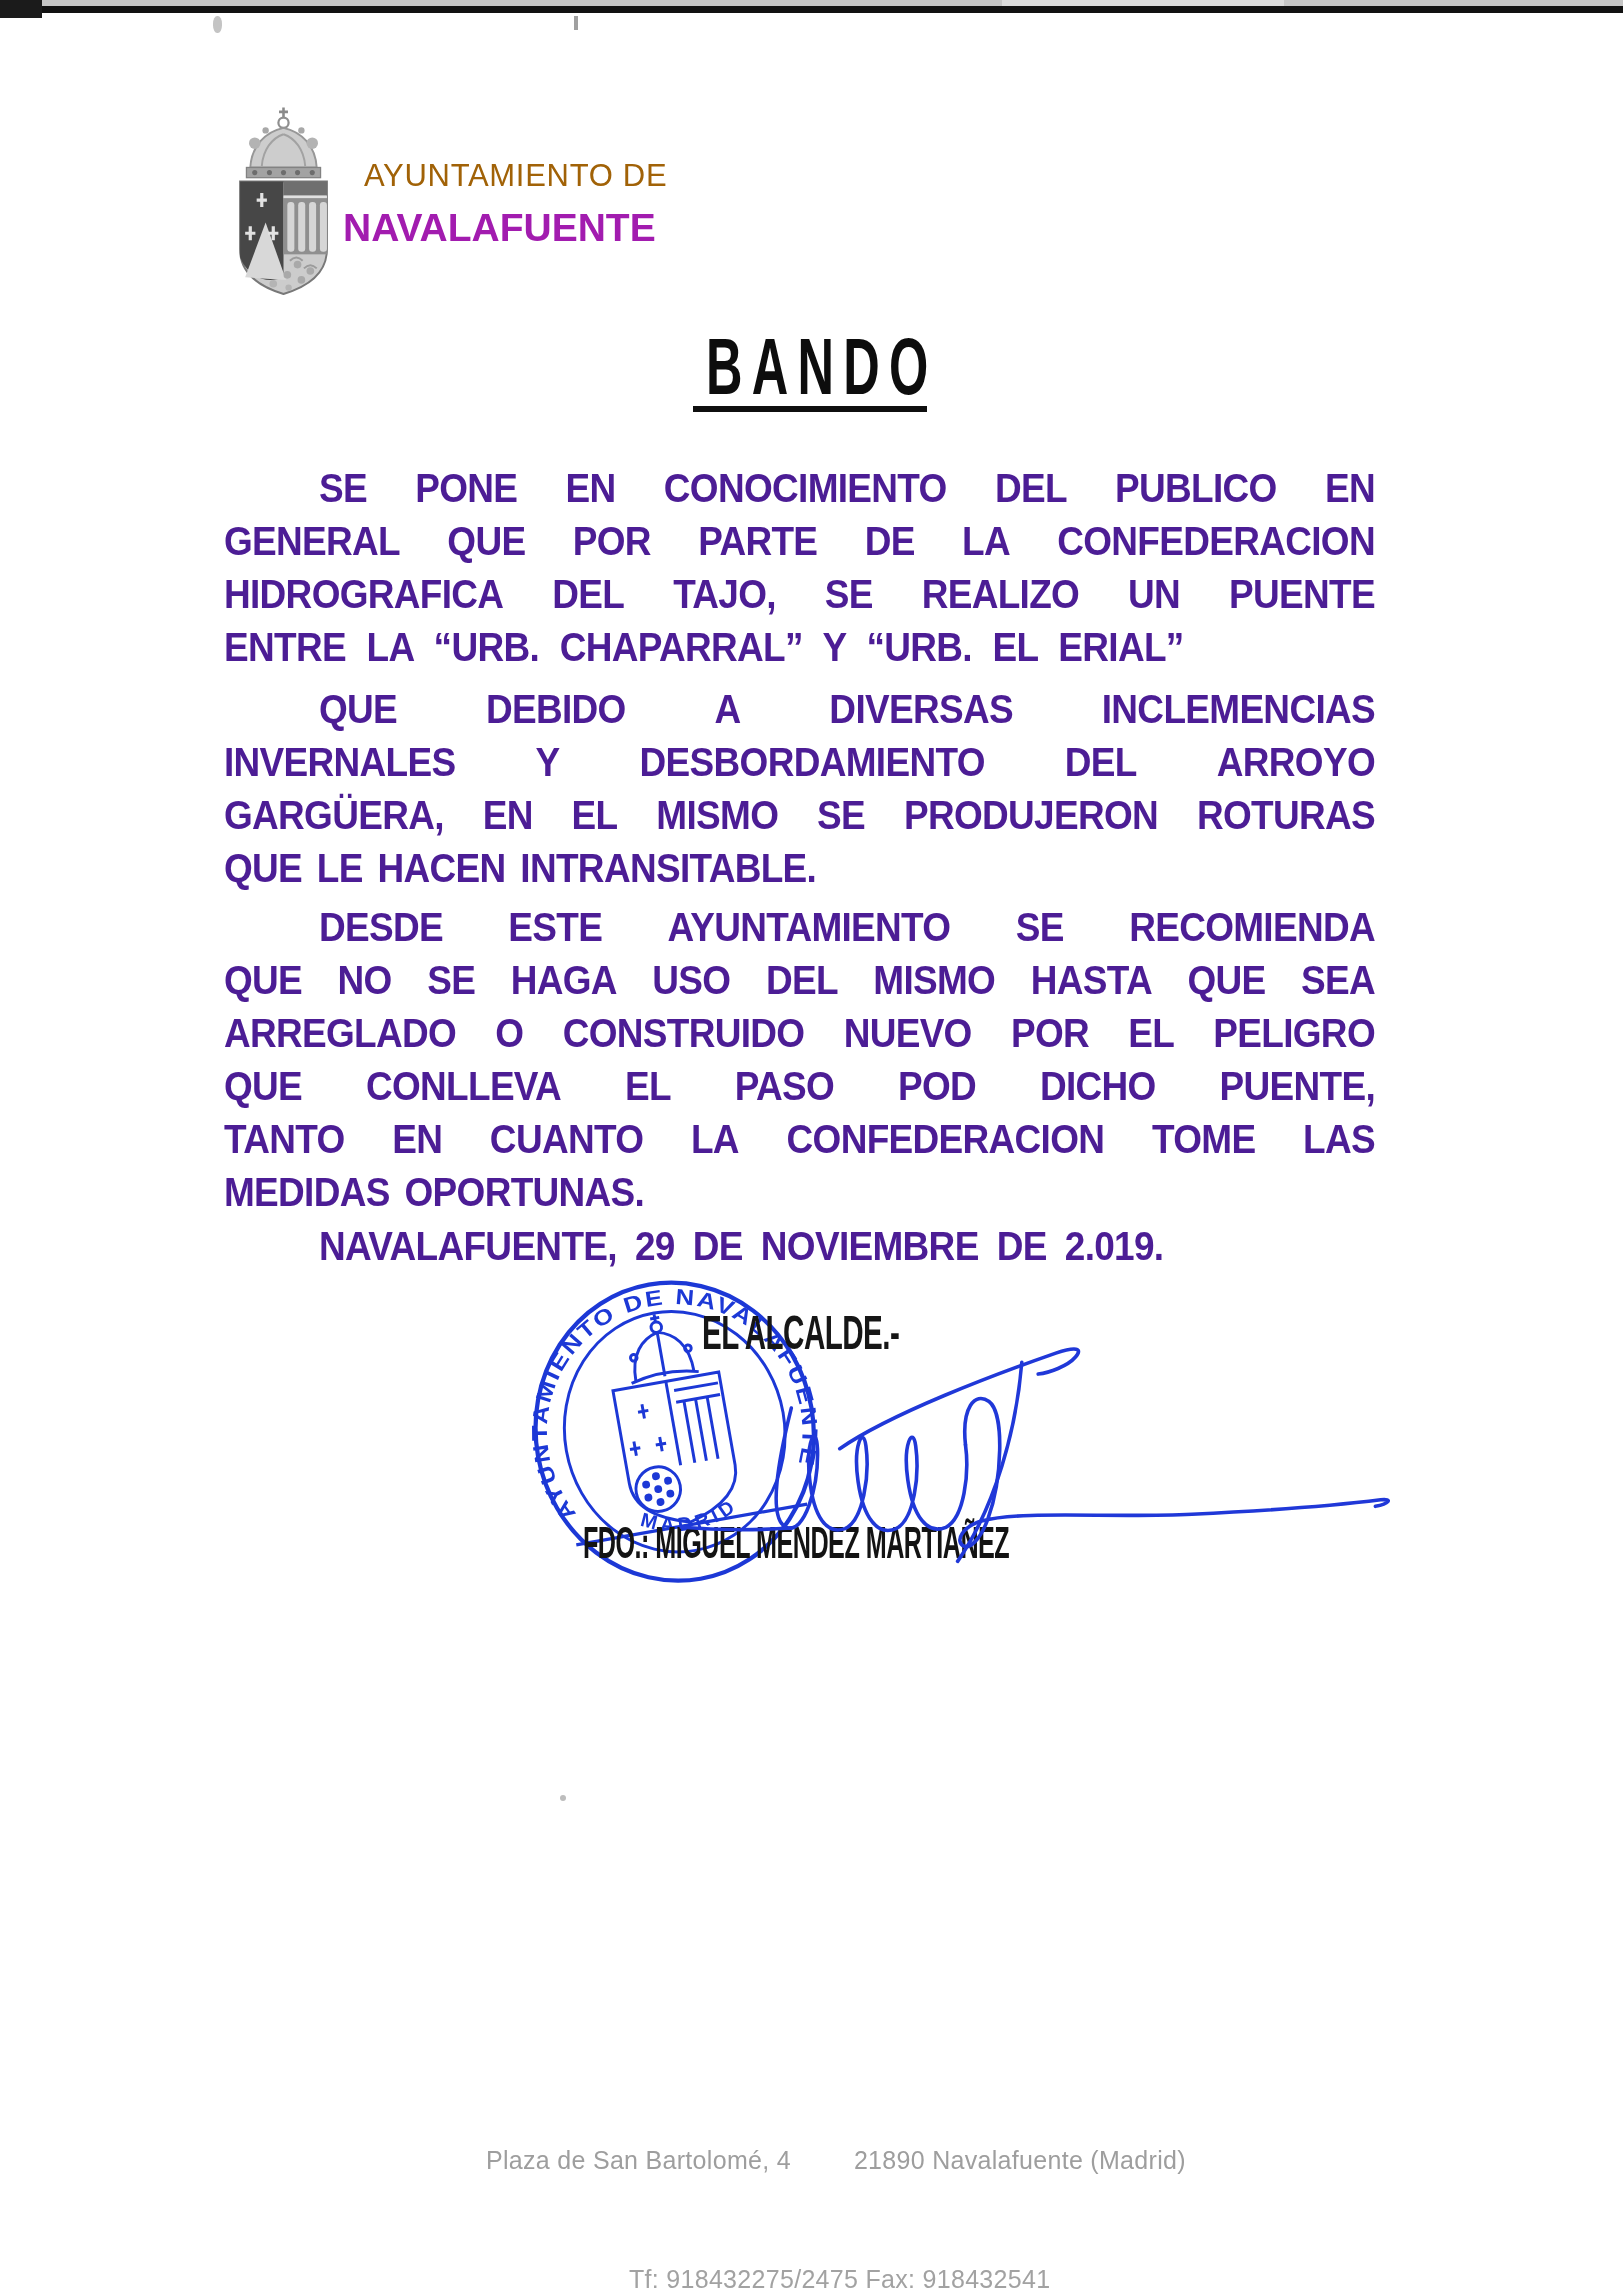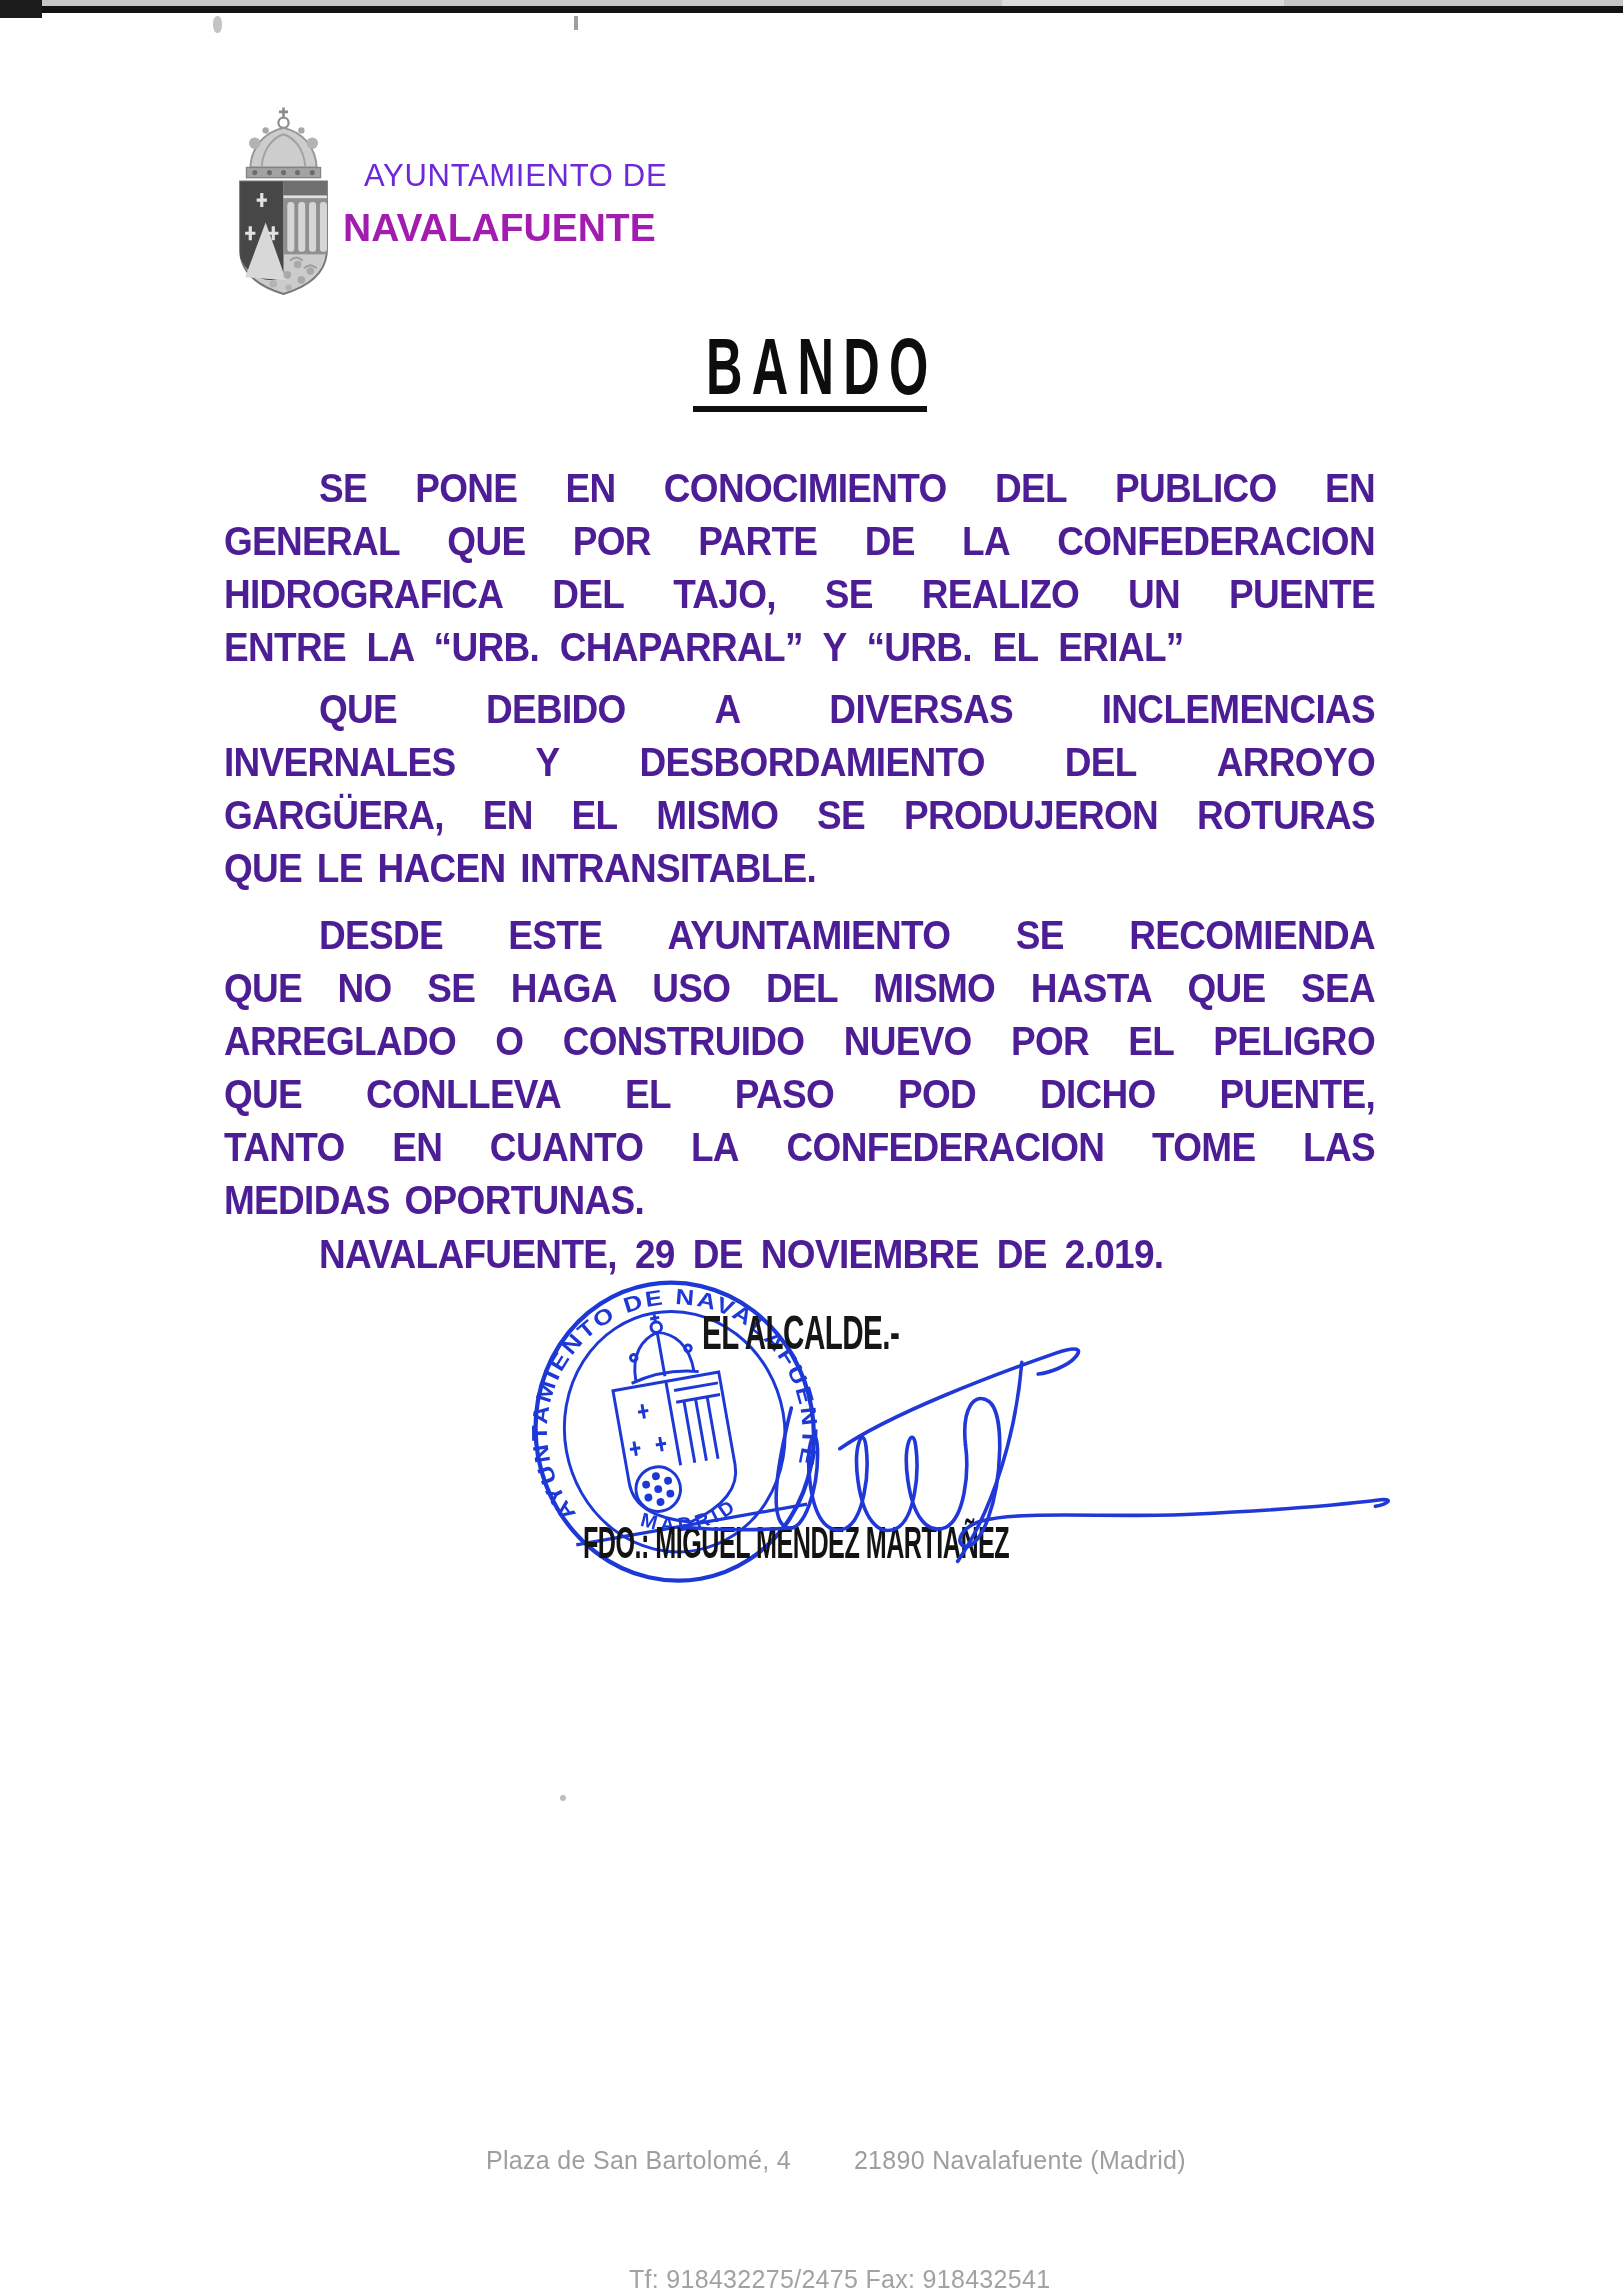--- a/index.html
+++ b/index.html
@@ -11,38 +11,38 @@
   .scan-gray{left:0;top:0;width:1624px;height:5.9px;background:#c6c6c6;}
   .scan-black{left:0;top:5.9px;width:1624px;height:7.2px;background:#121212;}
   .scan-blob{left:0;top:0;width:42px;height:17.7px;background:#1b1b1b;}
   .scan-streak{left:1002px;top:0;width:282px;height:5.9px;background:#dcdcdc;}
   .tick1{left:213px;top:15.7px;width:9.2px;height:17px;background:#c4c4c4;border-radius:45%;}
   .tick2{left:574px;top:16.4px;width:3.9px;height:13.7px;background:#a0a0a0;}
   .dot-artifact{left:560px;top:1795px;width:5.9px;height:5.9px;background:#bdbdbd;border-radius:50%;}
 
   
   .logo{left:226px;top:103px;width:115px;height:196px;}
-  .org1{left:364px;top:158px;font-size:31px;color:#6d28d9;letter-spacing:0.7px;white-space:nowrap;}
+  .org1{left:364px;top:158px;font-size:31px;color:#a16207;letter-spacing:0.7px;white-space:nowrap;}
   .org2{left:343px;top:206px;font-size:39px;font-weight:700;color:#a21caf;letter-spacing:0px;white-space:nowrap;}
 
   
   .bando{left:706px;top:327px;font-size:79px;font-weight:700;letter-spacing:14.4px;color:#0d0d0d;
          line-height:1;transform:scale(0.64,1);transform-origin:left top;white-space:nowrap;}
   .bando-underline{left:693px;top:406px;width:234px;height:5.9px;background:#0f0f0f;}
 
   
   .doc-body{left:224px;top:462px;width:1151px;color:#4c1d95;font-weight:700;font-size:37px;letter-spacing:-0.7px;}
   .bline{height:53px;line-height:53px;white-space:nowrap;transform:scaleY(1.10);}
   .jline{display:flex;justify-content:space-between;}
   .jline span{display:inline-block;}
   .ind{padding-left:95px;}
   .wide{word-spacing:11px;}
   .mid{word-spacing:5.2px;}
   .p2{margin-top:8.5px;}
-  .p3{margin-top:14px;}
+  .p3{margin-top:6px;}
   .dateline{margin-top:1.3px;padding-left:95px;word-spacing:8.5px;}
 
   
   .stamp-svg{left:511px;top:1264px;width:943px;height:357px;}
   .sig-svg{left:511px;top:1264px;width:943px;height:357px;z-index:3;}
   .role{left:702px;top:1307px;font-size:37px;font-weight:700;color:#161616;letter-spacing:-0.7px;
         transform:scale(0.8,1.28);transform-origin:left top;white-space:nowrap;z-index:2;}
   .signer{left:583px;top:1518px;font-size:34px;font-weight:700;color:#131313;letter-spacing:-0.7px;
         transform:scale(0.74,1.3);transform-origin:left top;white-space:nowrap;z-index:2;}
 

